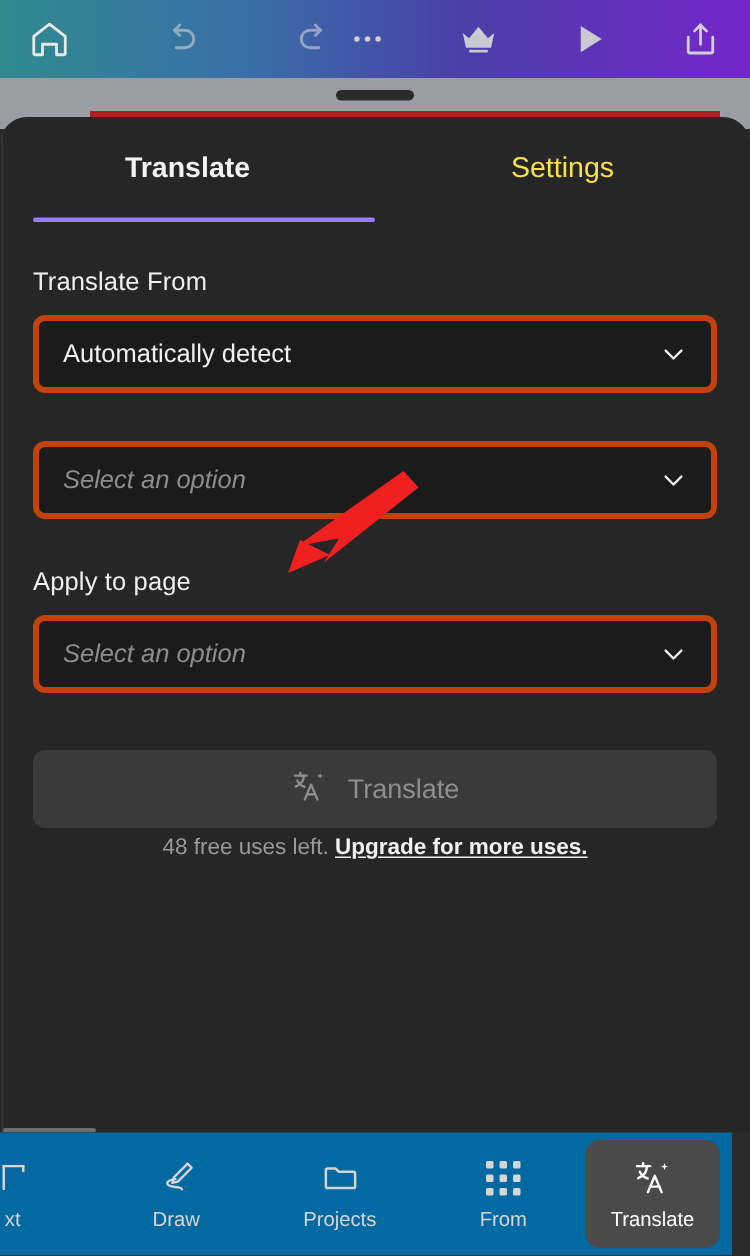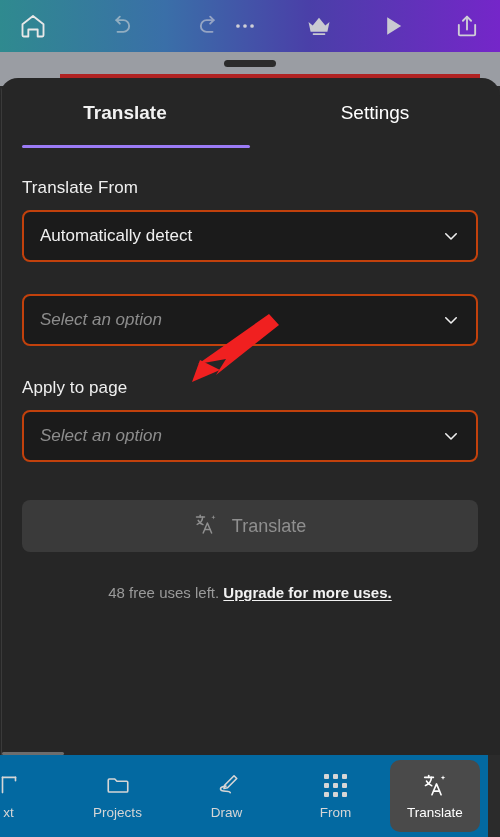--- a/index.html
+++ b/index.html
@@ -45,53 +45,53 @@
     overflow: hidden;
   }
 
   
   .tabs { display: flex; height: 70px; }
   .tab {
     flex: 1; display: flex; align-items: center; justify-content: center;
     font-size: 19px; position: relative;
   }
   .tab.active { color: #f2f2f2; font-weight: 700; }
-  .tab.inactive { color: #ffffff; font-weight: 400; text-align: center; }
+  .tab.inactive { color: #fde047; font-weight: 400; text-align: center; }
   .tab-underline {
     position: absolute; left: 22px; bottom: 0; width: 228px; height: 3px;
     border-radius: 2px; background: #9b7bf5;
   }
 
   .body { padding: 30px 22px 0 22px; }
 
   .field-label {
     font-size: 17px; font-weight: 400; color: #efefef;
     margin-bottom: 12px; letter-spacing: .1px;
   }
   .select {
     position: relative; height: 52px;
-    background: #1b1b1b; border: 2px solid #c2410c; border-radius: 8px;
+    background: #1b1b1b; border: 4px solid #c2410c; border-radius: 8px;
     display: flex; align-items: center; padding: 0 16px;
     font-size: 17px;
   }
   .select .val { color: #f0f0f0; }
   .select .ph  { color: #8d8d8d; font-style: italic; }
   .chev {
     position: absolute; right: 16px; top: 50%; transform: translateY(-50%);
     width: 18px; height: 18px;
   }
   .gap { height: 32px; }
 
   .translate-btn {
     margin-top: 38px; height: 52px; border-radius: 8px;
     background: #3a3a3a; display: flex; align-items: center; justify-content: center;
     gap: 14px; color: #8f8f8f; font-size: 18px; cursor: default;
   }
   .uses {
-    margin-top: 32px; text-align: center; font-size: 15px; color: #9a9a9a;
+    margin-top: 4px; text-align: center; font-size: 15px; color: #9a9a9a;
   }
   .uses b {
     color: #f2f2f2; font-weight: 700; text-decoration: underline;
     text-underline-offset: 2px;
   }
 
   .sheet-scrollbar {
     position: absolute; left: 2px; bottom: 0; width: 62px; height: 3px;
     background: #6d6d6d; border-radius: 2px;
   }
@@ -266,34 +266,34 @@
             <path d="M6 5v14"></path>
             <path d="M18 5v3"></path>
         </svg>
       </span>
       <span class="nav-label">xt</span>
     </div>
 
     <div class="nav-item">
       <span class="nav-icon">
         <svg width="26" height="26" viewBox="0 0 24 24" fill="none" stroke="#d6d6d6" stroke-width="1.5" stroke-linecap="round" stroke-linejoin="round">
-          <path d="M3 7.5a1 1 0 0 1 1-1h5l2 2h9a1 1 0 0 1 1 1v8a1 1 0 0 1-1 1H4a1 1 0 0 1-1-1z"></path>
-        </svg>
-      </span>
-      <span class="nav-label">Projects</span>
-    </div>
-
-    <div class="nav-item">
-      <span class="nav-icon">
-        <svg width="26" height="26" viewBox="0 0 24 24" fill="none" stroke="#d6d6d6" stroke-width="1.5" stroke-linecap="round" stroke-linejoin="round">
           <path d="M18.5 3.5 21 6l-8.5 8.5-3.3.8.8-3.3z"></path>
           <path d="M11 13c-3 .4-5 1.3-5 2.6 0 1.3 2 2 5 2.2 2.4.2 4 .7 4 1.4"></path>
         </svg>
       </span>
       <span class="nav-label">Draw</span>
+    </div>
+
+    <div class="nav-item">
+      <span class="nav-icon">
+        <svg width="26" height="26" viewBox="0 0 24 24" fill="none" stroke="#d6d6d6" stroke-width="1.5" stroke-linecap="round" stroke-linejoin="round">
+          <path d="M3 7.5a1 1 0 0 1 1-1h5l2 2h9a1 1 0 0 1 1 1v8a1 1 0 0 1-1 1H4a1 1 0 0 1-1-1z"></path>
+        </svg>
+      </span>
+      <span class="nav-label">Projects</span>
     </div>
 
     <div class="nav-item">
       <span class="nav-icon">
         <span class="dots-grid">
           <i></i>
             <i></i>
             <i></i>
             <i></i>
             <i></i>

